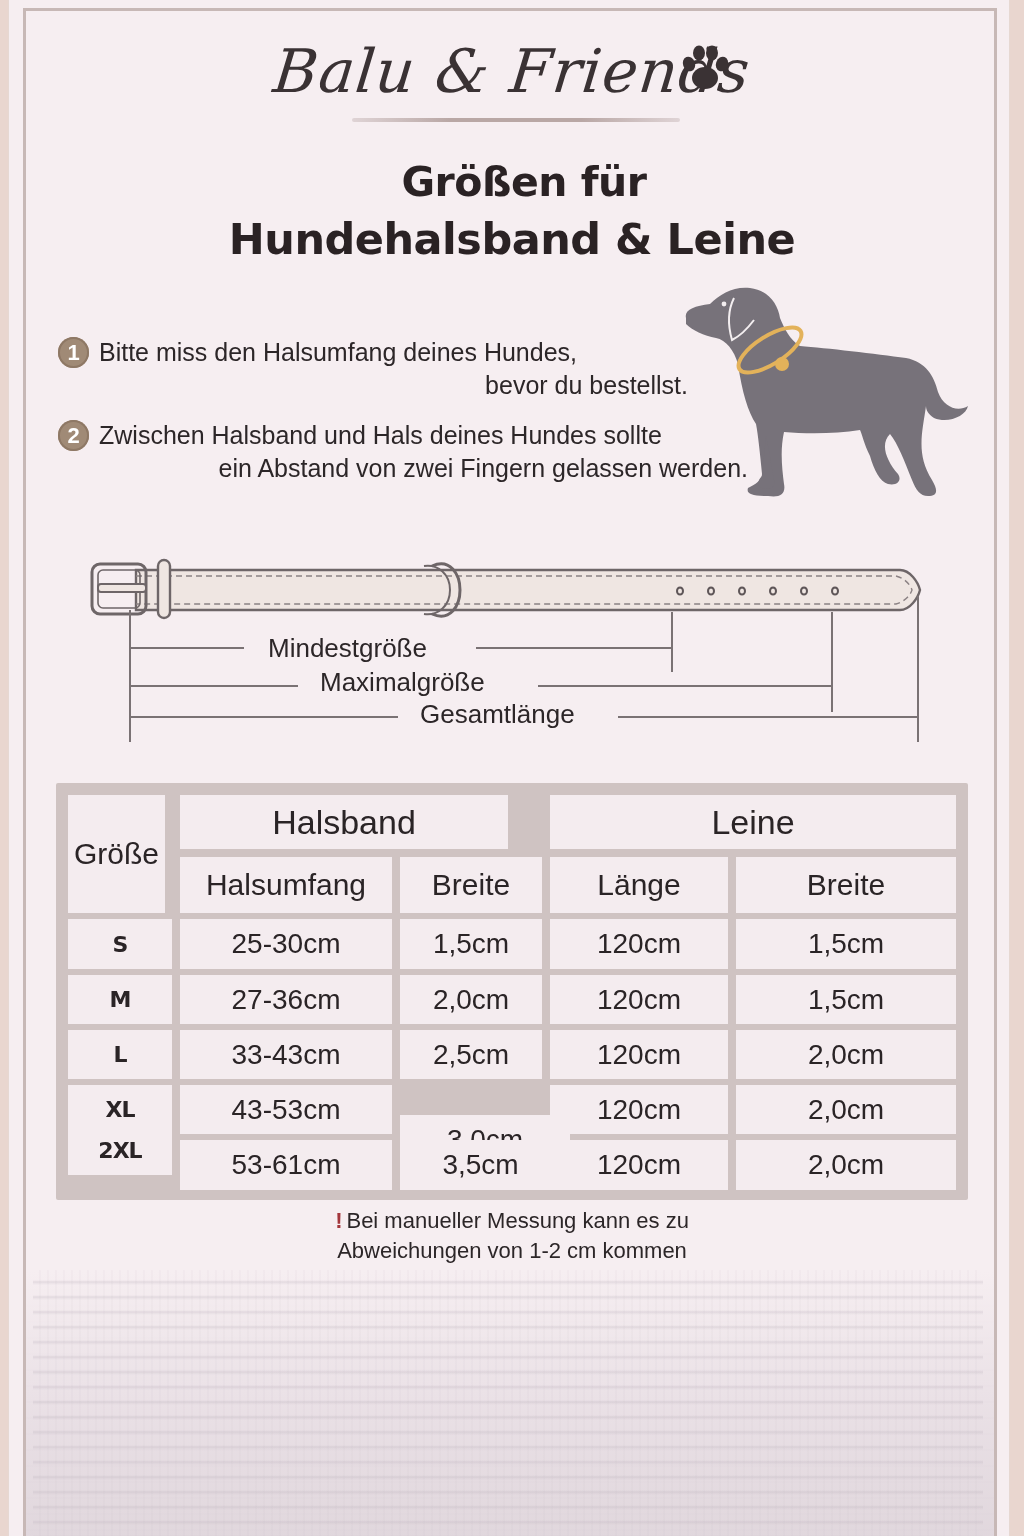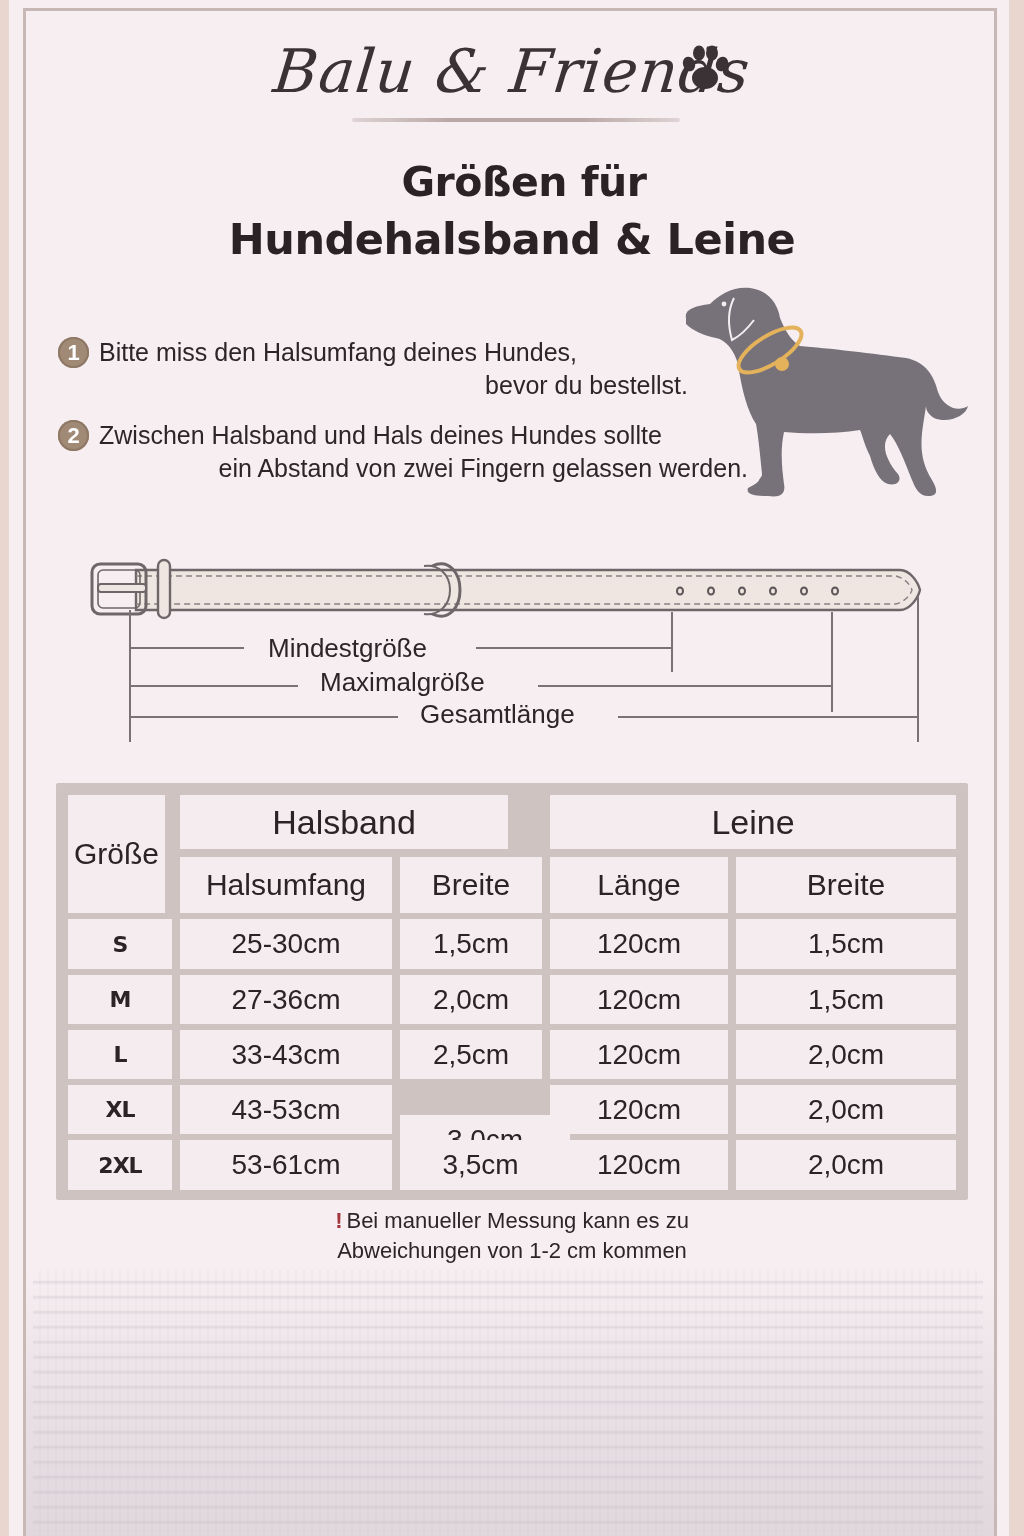--- a/index.html
+++ b/index.html
@@ -227,21 +227,21 @@
   <div class="cell" style="left:344px; top:247px; width:142px; height:49px;text-align:right;">2,5cm</div>
   <div class="cell" style="left:494px; top:247px; width:178px; height:49px;">120cm</div>
   <div class="cell" style="left:680px; top:247px; width:220px; height:49px;">2,0cm</div>
 
   <div class="cell size" style="left:12px; top:302px; width:104px; height:49px;">XL</div>
   <div class="cell" style="left:124px; top:302px; width:212px; height:49px;">43-53cm</div>
   <div class="cell" style="left:344px; top:304px; width:170px; height:49px;margin-top:28px;">3,0cm</div>
   <div class="cell" style="left:494px; top:302px; width:178px; height:49px;">120cm</div>
   <div class="cell" style="left:680px; top:302px; width:220px; height:49px;">2,0cm</div>
 
-  <div class="cell size" style="left:12px; top:357px; width:104px; height:50px;">2XL</div>
+  <div class="cell size" style="left:12px; top:342px; width:104px; height:50px;">2XL</div>
   <div class="cell" style="left:124px; top:357px; width:212px; height:50px;">53-61cm</div>
   <div class="cell" style="left:344px; top:357px; width:161px; height:50px;">3,5cm</div>
   <div class="cell" style="left:494px; top:357px; width:178px; height:50px;">120cm</div>
   <div class="cell" style="left:680px; top:357px; width:220px; height:50px;">2,0cm</div>
 </div>
 
 <div class="note">
   <div>
     <span class="bang">!</span><span>Bei manueller Messung kann es zu</span>
   </div>

